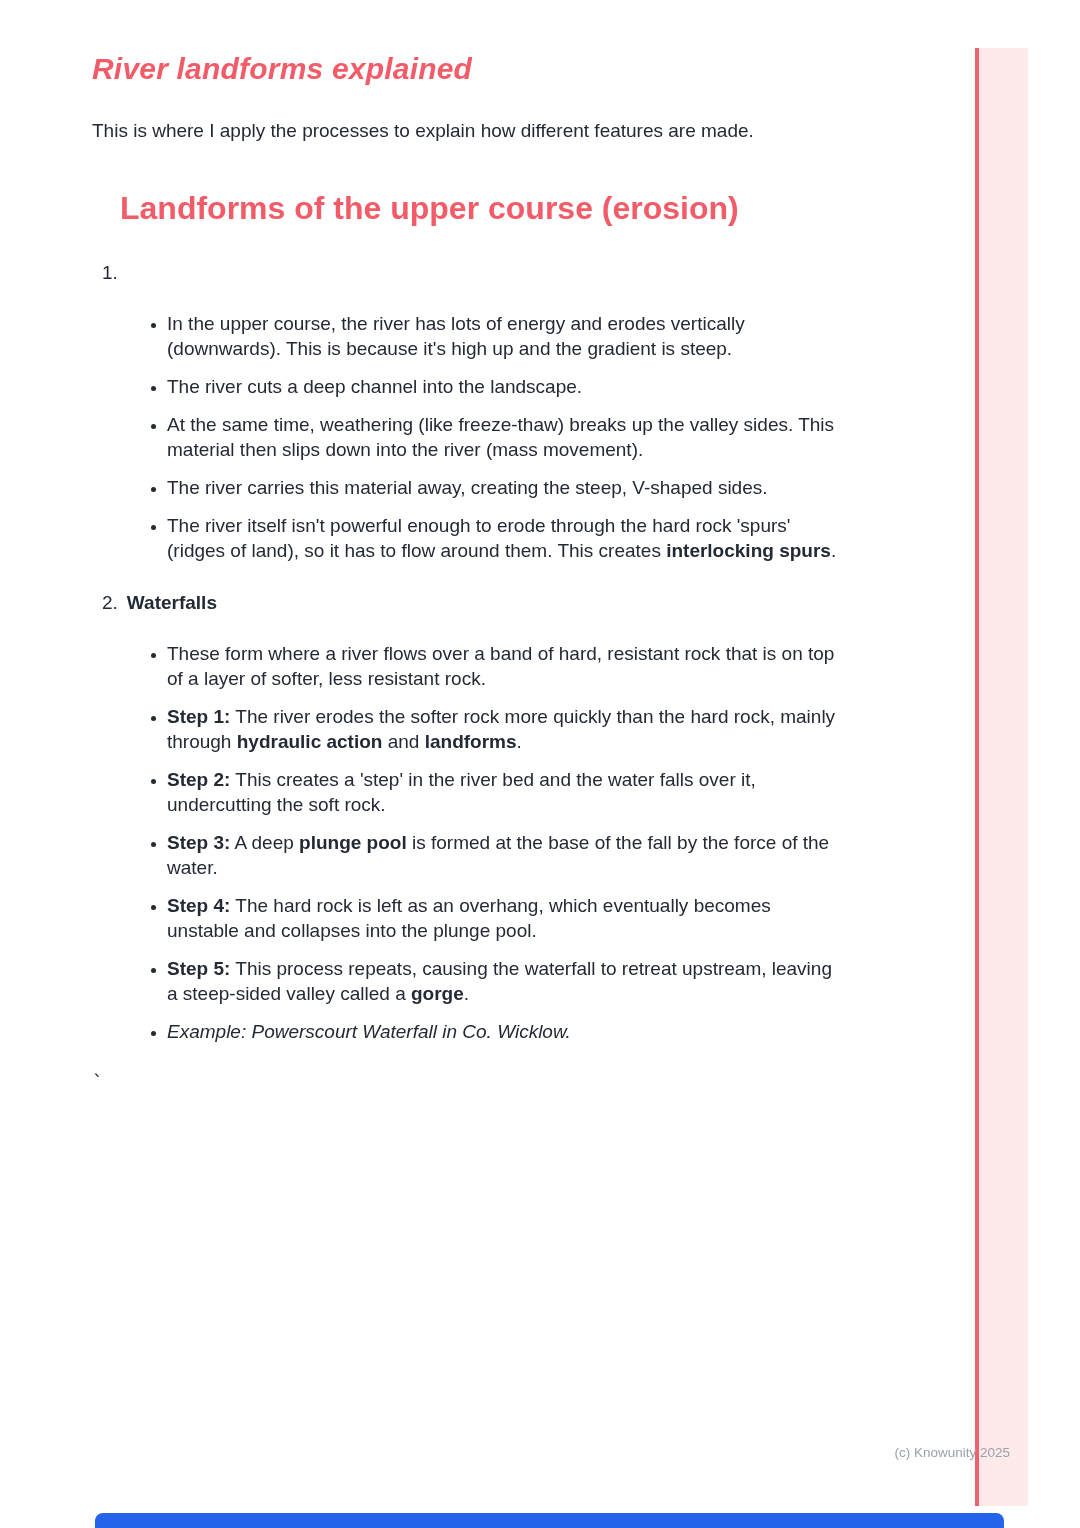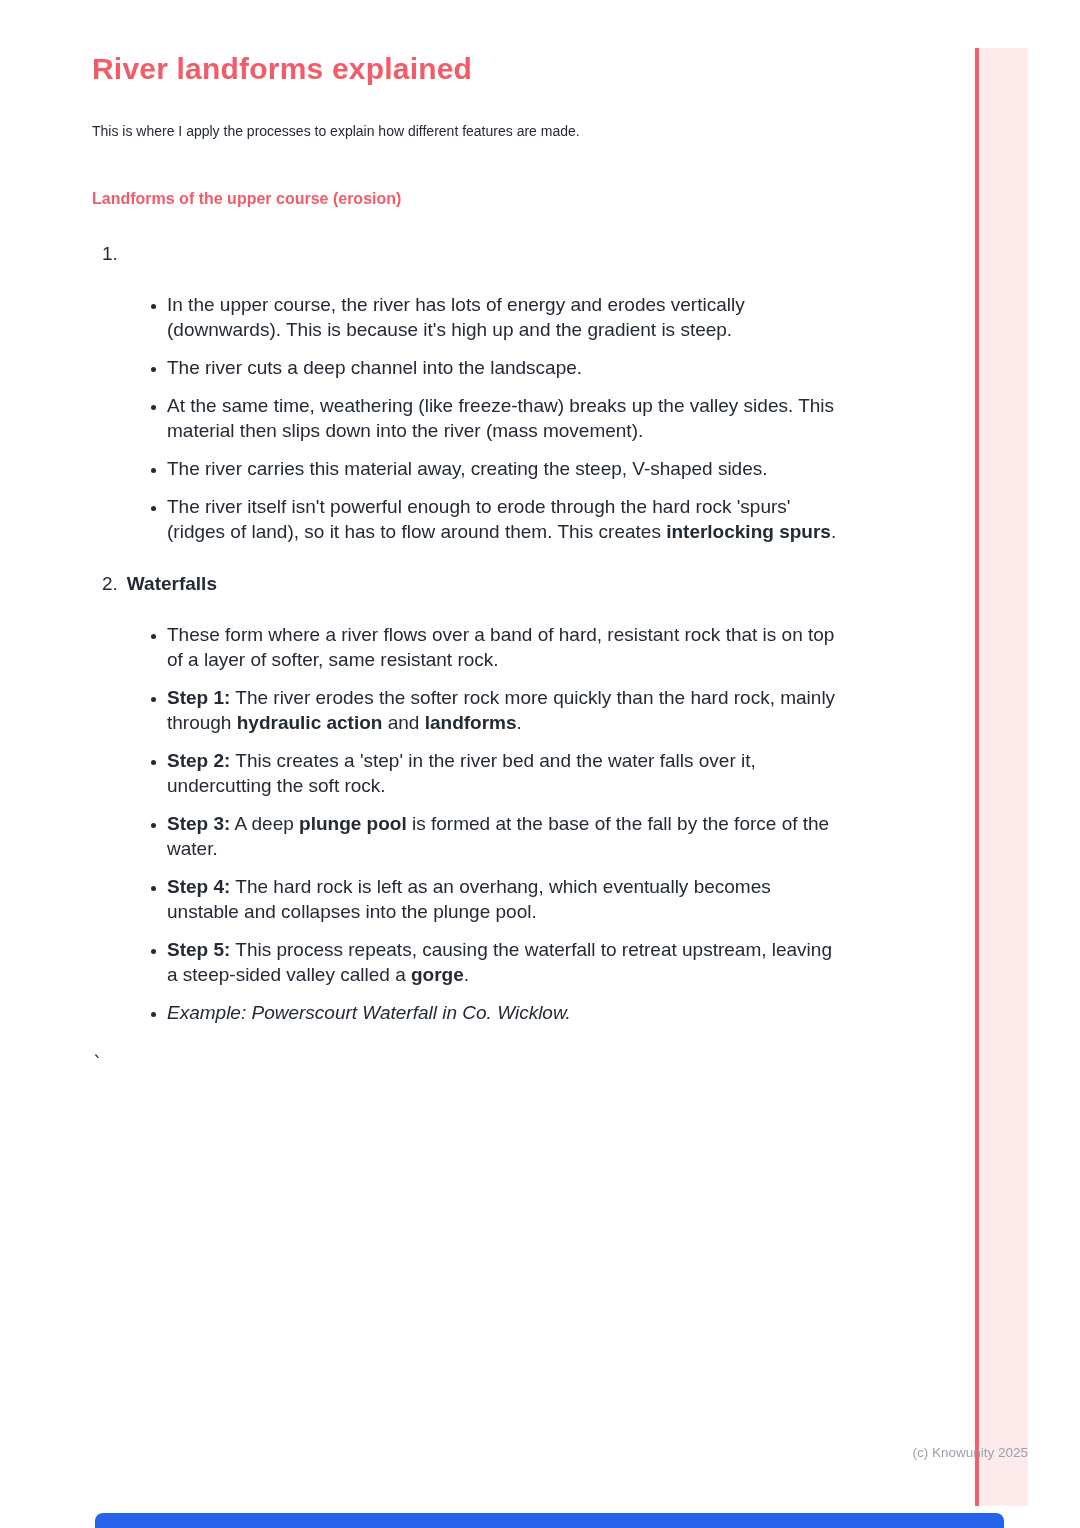--- a/index.html
+++ b/index.html
@@ -23,29 +23,31 @@
     background:var(--stripe-fill);
     border-left:4px solid var(--stripe-line);
   }
   .content{
     position:absolute;left:92px;top:52px;width:748px;
   }
   .page-title{
     color:var(--accent);
     font-size:30px;font-weight:bold;letter-spacing:.2px;
     margin-bottom:30px;
+    font-style:italic;
   }
   .intro{
-    font-size:14px;line-height:30px;
+    font-size:19px;line-height:30px;
     margin-bottom:44px;
   }
   .section-heading{
     color:var(--accent);
-    font-size:16px;font-weight:bold;
+    font-size:32px;font-weight:bold;
     margin-bottom:32px;
+    margin-left:28px;
   }
   .num-item{margin-bottom:26px;padding-left:10px;}
   .num-head{
     display:flex;gap:9px;
     font-size:19px;line-height:28px;
     margin-bottom:24px;
   }
   .num{font-weight:normal;}
   .num-title{font-weight:bold;}
   .bullets{
@@ -58,21 +60,21 @@
     max-width:680px;
   }
   .bullets li::marker{color:var(--body-text);font-size:15px;}
   .b{font-weight:bold;margin-top:8px;}
   .i{font-style:italic;}
   .stray{
     font-size:19px;line-height:24px;margin-top:26px;
     font-family:"DejaVu Sans Mono", monospace;
   }
   .footer{
-    position:absolute;right:52px;bottom:68px;
+    position:absolute;right:70px;bottom:68px;
     font-size:13.5px;color:var(--footer-text);
     z-index:2;
   }
   .bottom-bar{
     position:absolute;left:95px;right:76px;bottom:0;height:15px;
     background:var(--bottom-bar);
     border-radius:8px 8px 0 0;
   }
 </style>
 </head>
@@ -97,21 +99,21 @@
             <li><span>The river carries this material away, creating the steep, V-shaped sides.</span></li>
             <li><span>The river itself isn't powerful enough to erode through the hard rock 'spurs' (ridges of land), so it has to flow around them. This creates </span><span class="b">interlocking spurs</span><span>.</span></li>
           </ul>
         </div>
         <div class="num-item">
           <div class="num-head">
             <span class="num">2.</span>
             <span class="num-title">Waterfalls</span>
           </div>
           <ul class="bullets">
-            <li><span>These form where a river flows over a band of hard, resistant rock that is on top of a layer of softer, same resistant rock.</span></li>
+            <li><span>These form where a river flows over a band of hard, resistant rock that is on top of a layer of softer, less resistant rock.</span></li>
             <li><span class="b">Step 1:</span><span> The river erodes the softer rock more quickly than the hard rock, mainly through </span><span class="b">hydraulic action</span><span> and </span><span class="b">landforms</span><span>.</span></li>
             <li><span class="b">Step 2:</span><span> This creates a 'step' in the river bed and the water falls over it, undercutting the soft rock.</span></li>
             <li><span class="b">Step 3:</span><span> A deep </span><span class="b">plunge pool</span><span> is formed at the base of the fall by the force of the water.</span></li>
             <li><span class="b">Step 4:</span><span> The hard rock is left as an overhang, which eventually becomes unstable and collapses into the plunge pool.</span></li>
             <li><span class="b">Step 5:</span><span> This process repeats, causing the waterfall to retreat upstream, leaving a steep-sided valley called a </span><span class="b">gorge</span><span>.</span></li>
             <li><span class="i">Example: Powerscourt Waterfall in Co. Wicklow.</span></li>
           </ul>
         </div>
       </div>
     <div class="stray">`</div>

